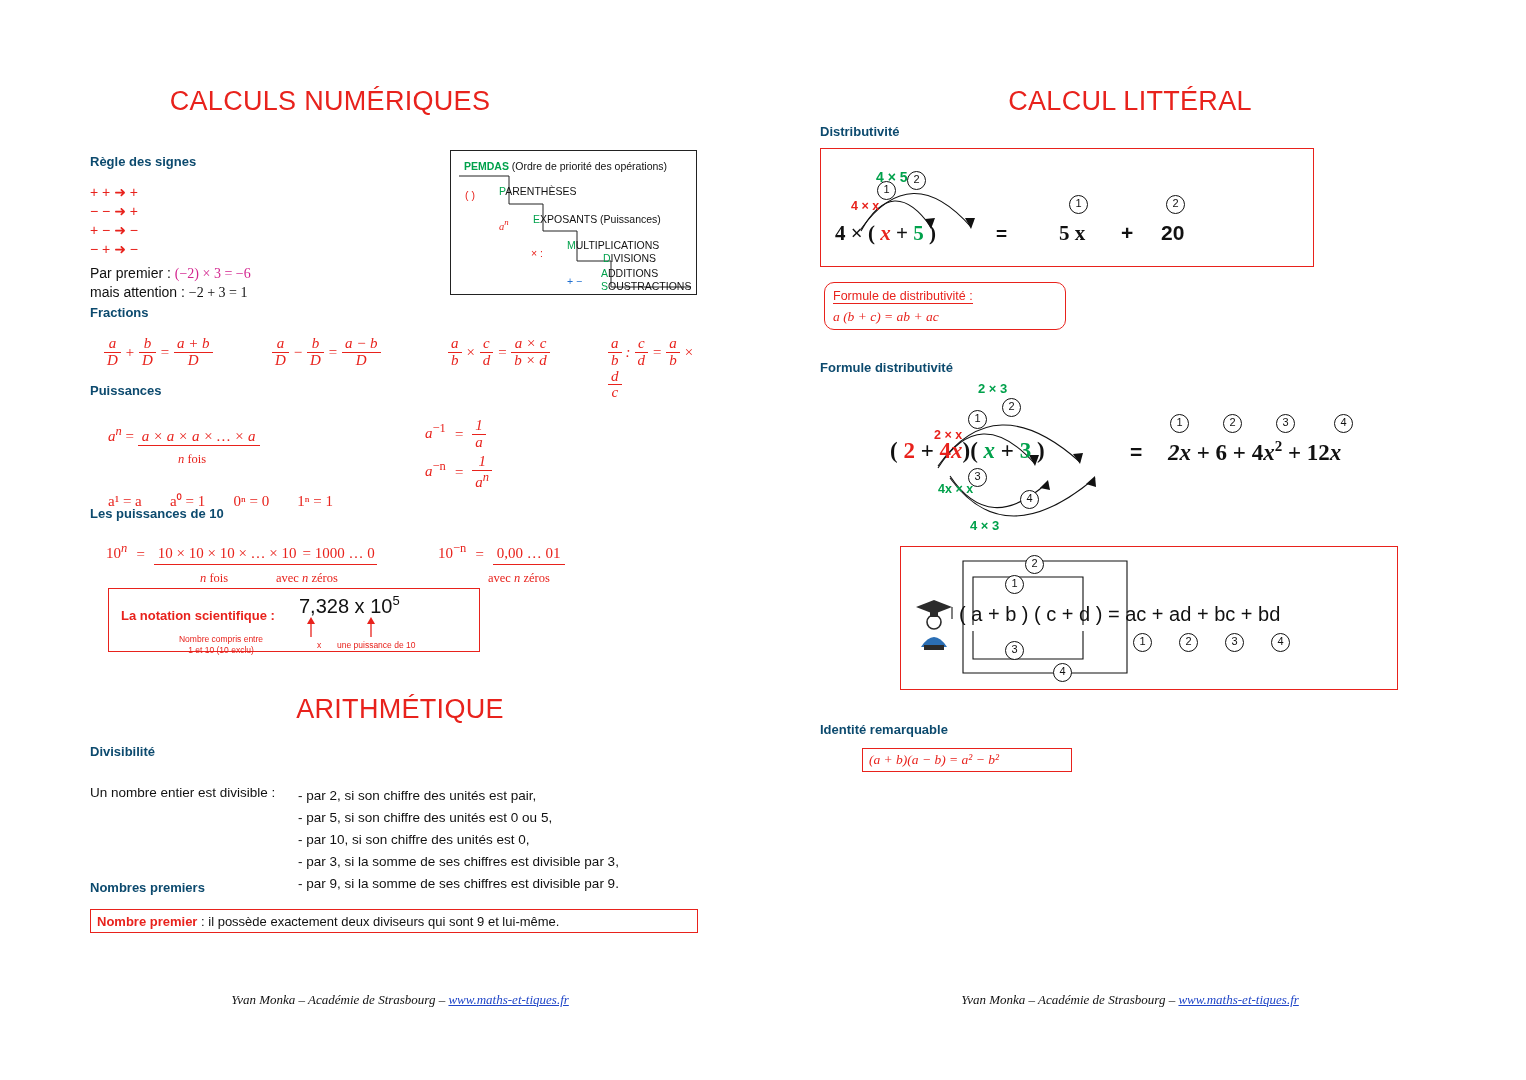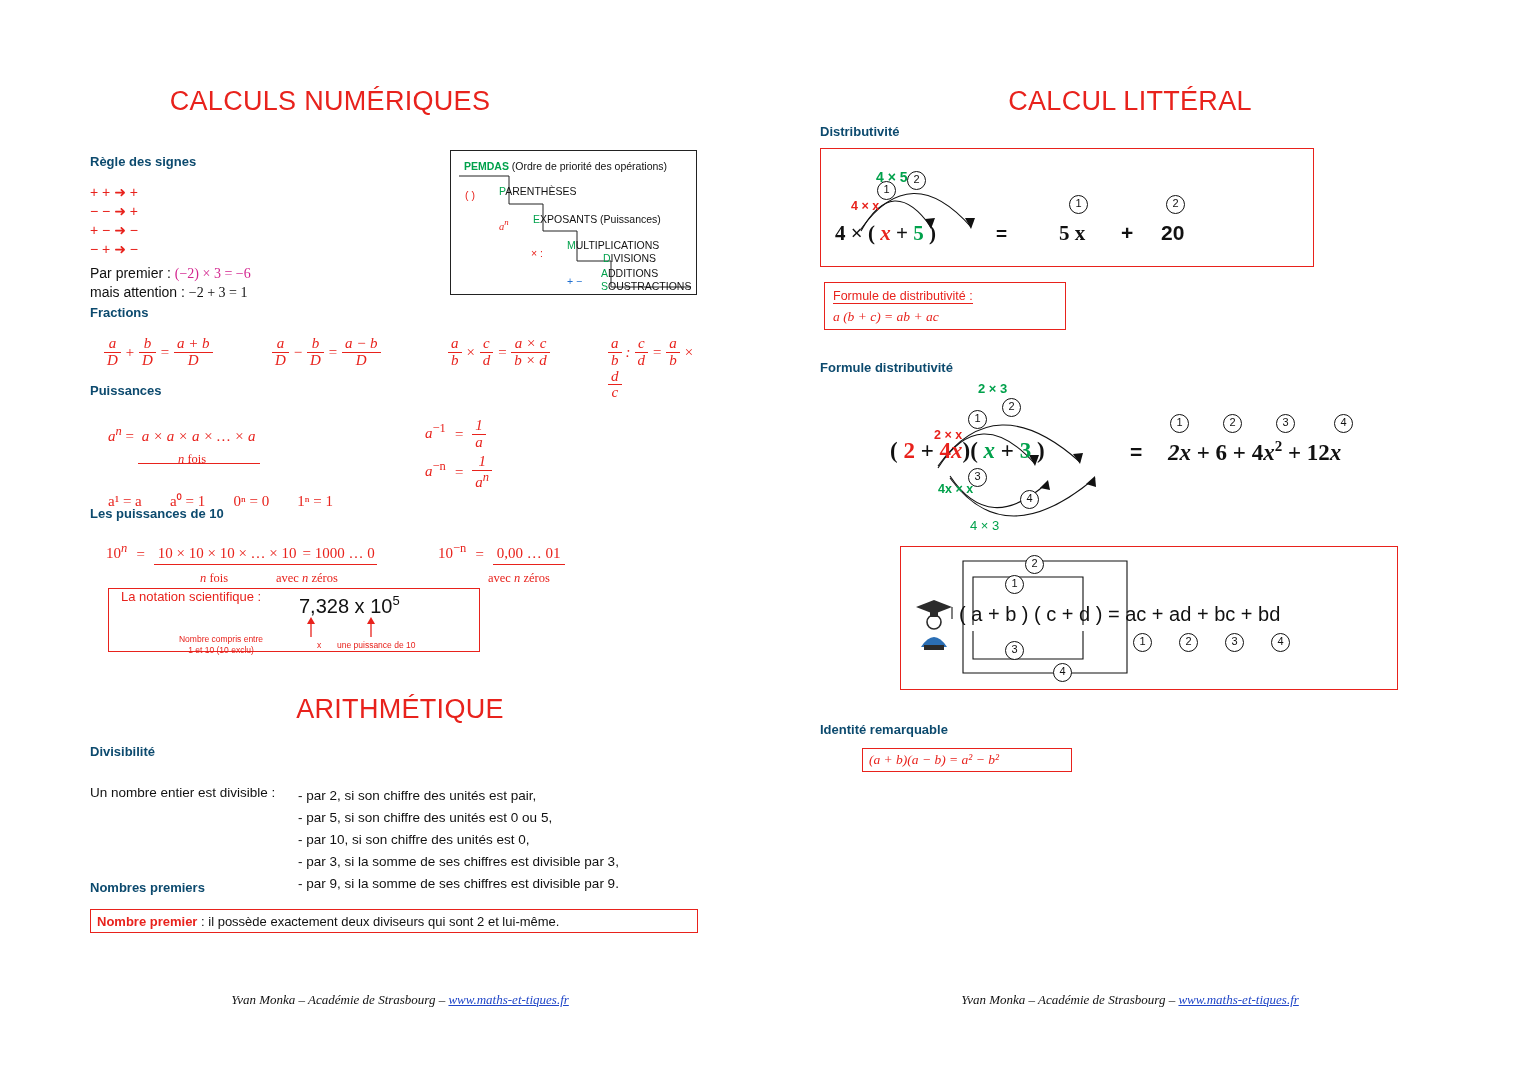--- a/index.html
+++ b/index.html
@@ -127,21 +127,21 @@
         </div>
       </div>
     </div>
 
     <div style="position:absolute;left:0;top:383px;width:620px;">
       <div class="sect-label">Puissances</div>
       <div style="position:relative;height:115px;margin-top:20px;">
         <div class="red mathr" style="position:absolute;left:18px;top:6px;font-size:15px;">
           <span class="math">a</span><sup class="math">n</sup>
           <span>=</span>
-          <span class="math" style="border-bottom:1.2px solid #e8221c;padding:0 4px 18px 4px;display:inline-block;">a × a × a × … × a</span>
+          <span class="math" style="border-bottom:1.2px solid #e8221c;padding:0 4px 0 4px;display:inline-block;">a × a × a × … × a</span>
         </div>
         <div class="red mathr" style="position:absolute;left:88px;top:34px;font-size:12.5px;">
           <span class="math">n</span> fois
         </div>
         <div class="red" style="position:absolute;left:18px;top:72px;font-size:15px;">
           <span class="mathr" style="margin-right:24px;">a¹ = a</span>
           <span class="mathr" style="margin-right:24px;">a⁰ = 1</span>
           <span class="mathr" style="margin-right:24px;">0ⁿ = 0</span>
           <span class="mathr">1ⁿ = 1</span>
         </div>
@@ -173,21 +173,21 @@
           <span class="mathr">10</span><sup class="mathr">−n</sup>
           <span class="op">=</span>
           <span class="mathr" style="border-bottom:1.2px solid #e8221c;padding:0 4px 2px 4px;display:inline-block;">0,00 … 01</span>
         </div>
         <div class="red mathr" style="position:absolute;left:398px;top:34px;font-size:12.5px;">avec <span class="math">n</span> zéros</div>
       </div>
     </div>
 
     <div style="position:absolute;left:0;top:588px;width:620px;height:70px;">
       <div class="sciobox">
-        <div class="red" style="position:absolute;left:12px;top:0;font-size:13px;font-weight:normal;">La notation scientifique :</div>
+        <div class="red" style="position:absolute;left:12px;top:19px;font-size:13px;font-weight:bold;">La notation scientifique :</div>
         <div class="black" style="position:absolute;left:190px;top:4px;font-size:20px;"><span>7,328 x 10</span><sup style="font-size:13px;">5</sup></div>
         <svg style="position:absolute;left:140px;top:28px;" width="200" height="22">
           <line x1="62" y1="20" x2="62" y2="2" stroke="#e8221c" stroke-width="1.3"></line>
           <polygon points="62,0 58,7 66,7" fill="#e8221c"></polygon>
           <line x1="122" y1="20" x2="122" y2="2" stroke="#e8221c" stroke-width="1.3"></line>
           <polygon points="122,0 118,7 126,7" fill="#e8221c"></polygon>
         </svg>
         <div class="red" style="position:absolute;left:22px;top:45px;font-size:8.5px;text-align:center;width:180px;line-height:11px;">
           <span>Nombre compris entre</span><br><span>1 et 10 (10 exclu)</span>
         </div>
@@ -208,21 +208,21 @@
           <div>- par 10, si son chiffre des unités est 0,</div>
           <div>- par 3, si la somme de ses chiffres est divisible par 3,</div>
           <div>- par 9, si la somme de ses chiffres est divisible par 9.</div>
         </div>
       </div>
     </div>
 
     <div style="position:absolute;left:0;top:880px;width:620px;">
       <div class="sect-label">Nombres premiers</div>
       <div class="box-red" style="margin-top:14px;width:608px;height:24px;padding:4px 0 0 6px;box-sizing:border-box;font-size:13px;">
-        <span class="red" style="font-weight:bold;">Nombre premier</span><span> : il possède exactement deux diviseurs qui sont 2 et lui-même.</span>
+        <span class="red" style="font-weight:bold;">Nombre premier</span><span> : il possède exactement deux diviseurs qui sont 9 et lui-même.</span>
       </div>
     </div>
 
     <div style="position:absolute;left:0;top:992px;width:620px;text-align:center;font-family:'Liberation Serif',serif;font-style:italic;font-size:13px;">
       <span>Yvan Monka – Académie de Strasbourg – </span><span style="color:#1f45c8;text-decoration:underline;">www.maths-et-tiques.fr</span>
     </div>
   </div>
 
   <div class="col-right">
 
@@ -248,21 +248,21 @@
         <span>4 × (</span> <span class="red" style="font-style:italic;">x</span> <span>+</span> <span class="green">5</span> <span>)</span>
       </div>
       <div style="position:absolute;left:175px;top:74px;font-size:19px;font-weight:bold;">=</div>
       <span class="circnum" style="position:absolute;left:248px;top:46px;">1</span>
       <span class="circnum" style="position:absolute;left:345px;top:46px;">2</span>
       <div style="position:absolute;left:238px;top:72px;font-size:21px;font-weight:bold;font-family:'Liberation Serif',serif;">5 x</div>
       <div style="position:absolute;left:300px;top:72px;font-size:21px;font-weight:bold;">+</div>
       <div style="position:absolute;left:340px;top:72px;font-size:21px;font-weight:bold;">20</div>
     </div>
 
-    <div class="box-red" style="position:absolute;left:4px;top:282px;width:240px;height:46px;">
+    <div class="box-red" style="position:absolute;left:4px;top:282px;width:240px;height:46px;border-radius:10px;">
       <div class="red" style="position:absolute;left:8px;top:6px;font-size:12.5px;border-bottom:1px solid #e8221c;display:inline-block;">Formule de distributivité :</div>
       <div class="red mathr" style="position:absolute;left:8px;top:26px;font-size:13.5px;font-style:italic;">a (b + c)  =  ab + ac</div>
     </div>
 
     <div style="position:absolute;left:0;top:360px;">
       <div class="sect-label">Formule distributivité</div>
     </div>
 
     <div style="position:absolute;left:60px;top:378px;width:560px;height:170px;">
       <svg style="position:absolute;left:0;top:0;" width="560" height="170">
@@ -271,21 +271,21 @@
         <path d="M 58 88 Q 115 8 200 84" fill="none" stroke="#111" stroke-width="1.1"></path>
         <polygon points="200,86 193,76 203,75" fill="#111"></polygon>
         <path d="M 70 98 Q 110 158 168 104" fill="none" stroke="#111" stroke-width="1.1"></path>
         <polygon points="168,102 160,110 170,112" fill="#111"></polygon>
         <path d="M 70 100 Q 125 176 215 100" fill="none" stroke="#111" stroke-width="1.1"></path>
         <polygon points="215,98 206,106 216,109" fill="#111"></polygon>
       </svg>
       <div class="green" style="position:absolute;left:98px;top:3px;font-size:13px;font-weight:bold;">2 × 3</div>
       <div class="red" style="position:absolute;left:54px;top:50px;font-size:12.5px;font-weight:bold;">2 × x</div>
       <div class="green" style="position:absolute;left:58px;top:104px;font-size:12.5px;font-weight:bold;">4x × x</div>
-      <div class="green" style="position:absolute;left:90px;top:140px;font-size:13px;font-weight:normal;">4 × 3</div>
+      <div class="green" style="position:absolute;left:90px;top:140px;font-size:13px;font-weight:bold;">4 × 3</div>
 
       <span class="circnum" style="position:absolute;left:88px;top:32px;">1</span>
       <span class="circnum" style="position:absolute;left:122px;top:20px;">2</span>
       <span class="circnum" style="position:absolute;left:88px;top:90px;">3</span>
       <span class="circnum" style="position:absolute;left:140px;top:112px;">4</span>
 
       <div style="position:absolute;left:10px;top:60px;font-size:23px;font-weight:bold;font-family:'Liberation Serif',serif;">
         <span>(</span> <span class="red">2</span> <span>+</span> <span class="red">4<span style="font-style:italic;">x</span></span><span>)(</span> <span class="green" style="font-style:italic;">x</span>  <span>+</span>  <span class="green">3</span> <span>)</span>
       </div>
       <div style="position:absolute;left:250px;top:62px;font-size:21px;font-weight:bold;">=</div>

